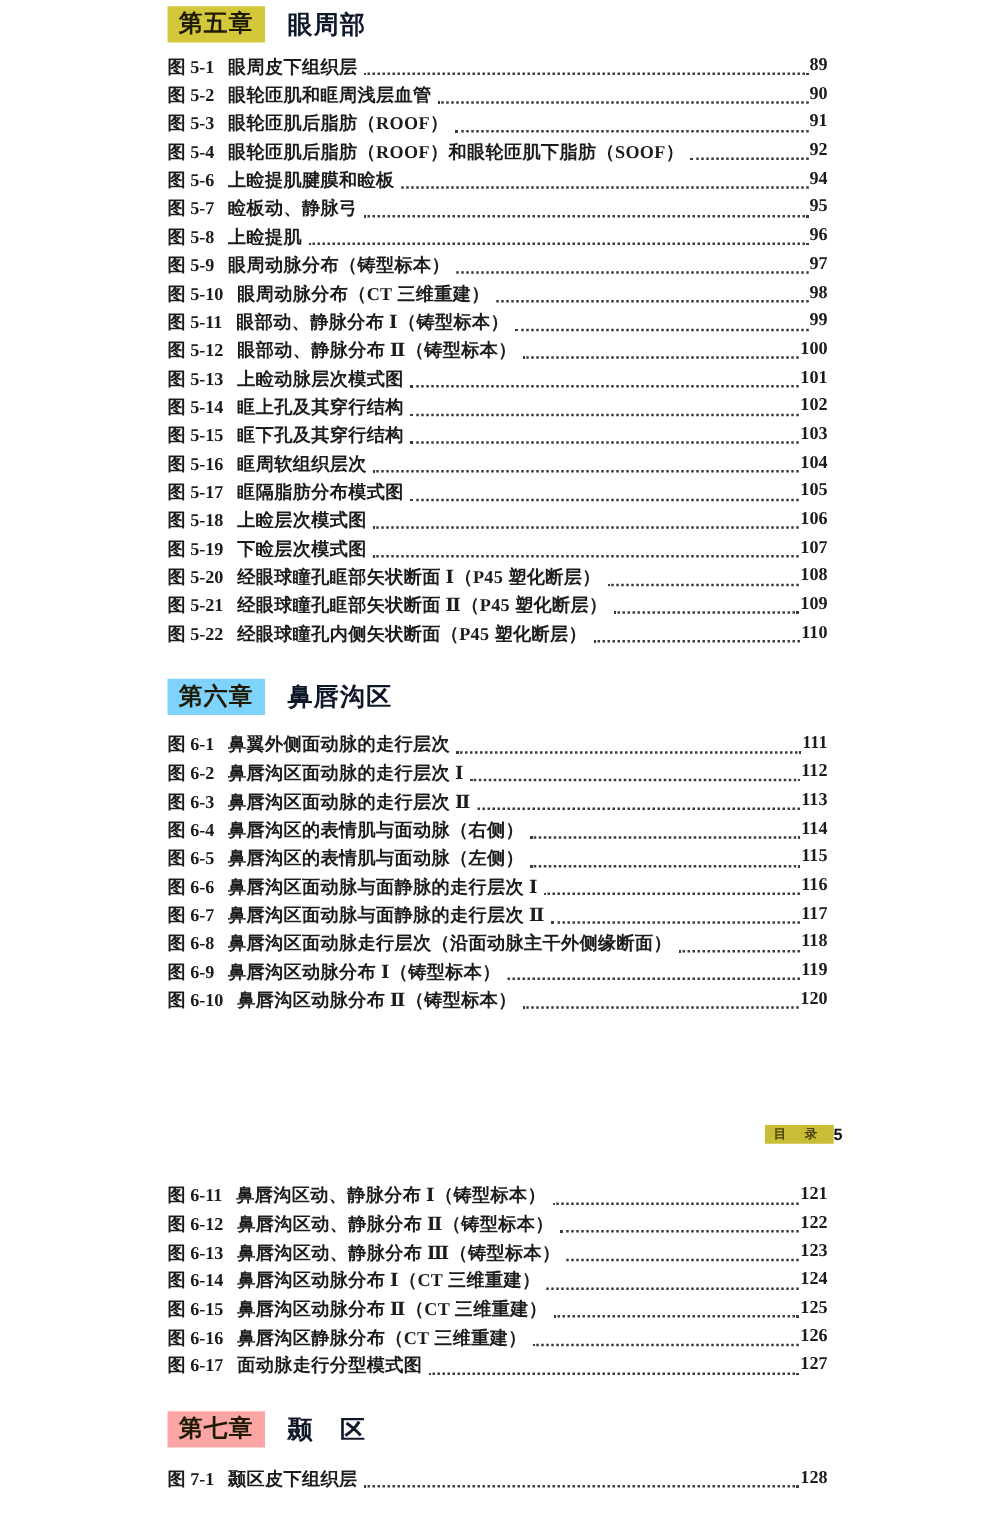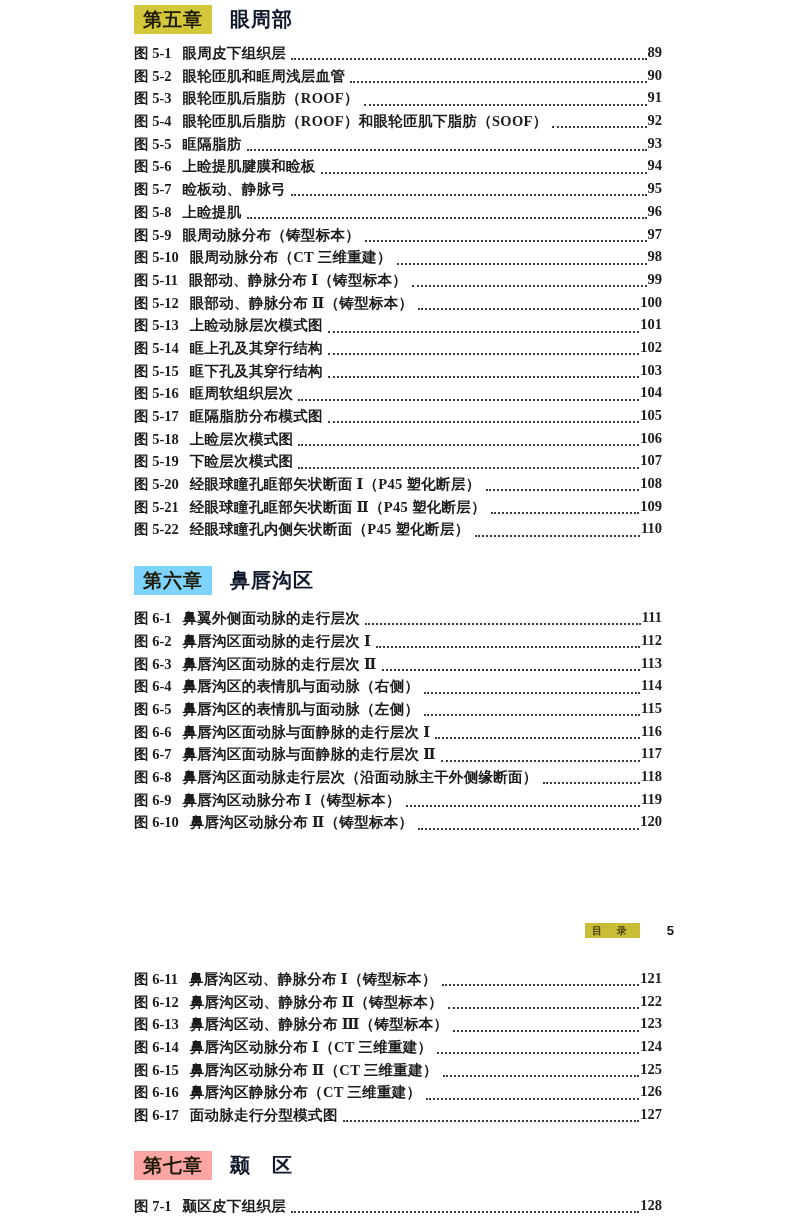--- a/index.html
+++ b/index.html
@@ -59,21 +59,21 @@
     align-self: center;
   }
   .fig-page { flex: 0 0 auto; font-weight: 600; }
   .sec-ch6 { margin-top: 22px; }
   .toc-marker {
     margin-top: 86px;
     margin-right: -12px;
     display: flex;
     justify-content: flex-end;
     align-items: center;
-    gap: 27px;
+    gap: 0;
     height: 16px;
   }
   .toc-badge {
     font-family: "Liberation Sans", "DejaVu Sans", sans-serif;
     font-size: 10px;
     line-height: 15px;
     padding: 0 7px;
     letter-spacing: 6px;
     color: #4c430f;
     font-weight: bold;
@@ -118,26 +118,20 @@
           <span class="leader"></span>
           <span class="fig-page">91</span>
         </div>
         <div class="toc-row">
           <span class="fig-label">图 5-4</span>
           <span class="fig-title">眼轮匝肌后脂肪（ROOF）和眼轮匝肌下脂肪（SOOF）</span>
           <span class="leader"></span>
           <span class="fig-page">92</span>
         </div>
         <div class="toc-row">
-          <span class="fig-label">图 5-5</span>
-          <span class="fig-title">眶隔脂肪</span>
-          <span class="leader"></span>
-          <span class="fig-page">93</span>
-        </div>
-        <div class="toc-row">
           <span class="fig-label">图 5-6</span>
           <span class="fig-title">上睑提肌腱膜和睑板</span>
           <span class="leader"></span>
           <span class="fig-page">94</span>
         </div>
         <div class="toc-row">
           <span class="fig-label">图 5-7</span>
           <span class="fig-title">睑板动、静脉弓</span>
           <span class="leader"></span>
           <span class="fig-page">95</span>

